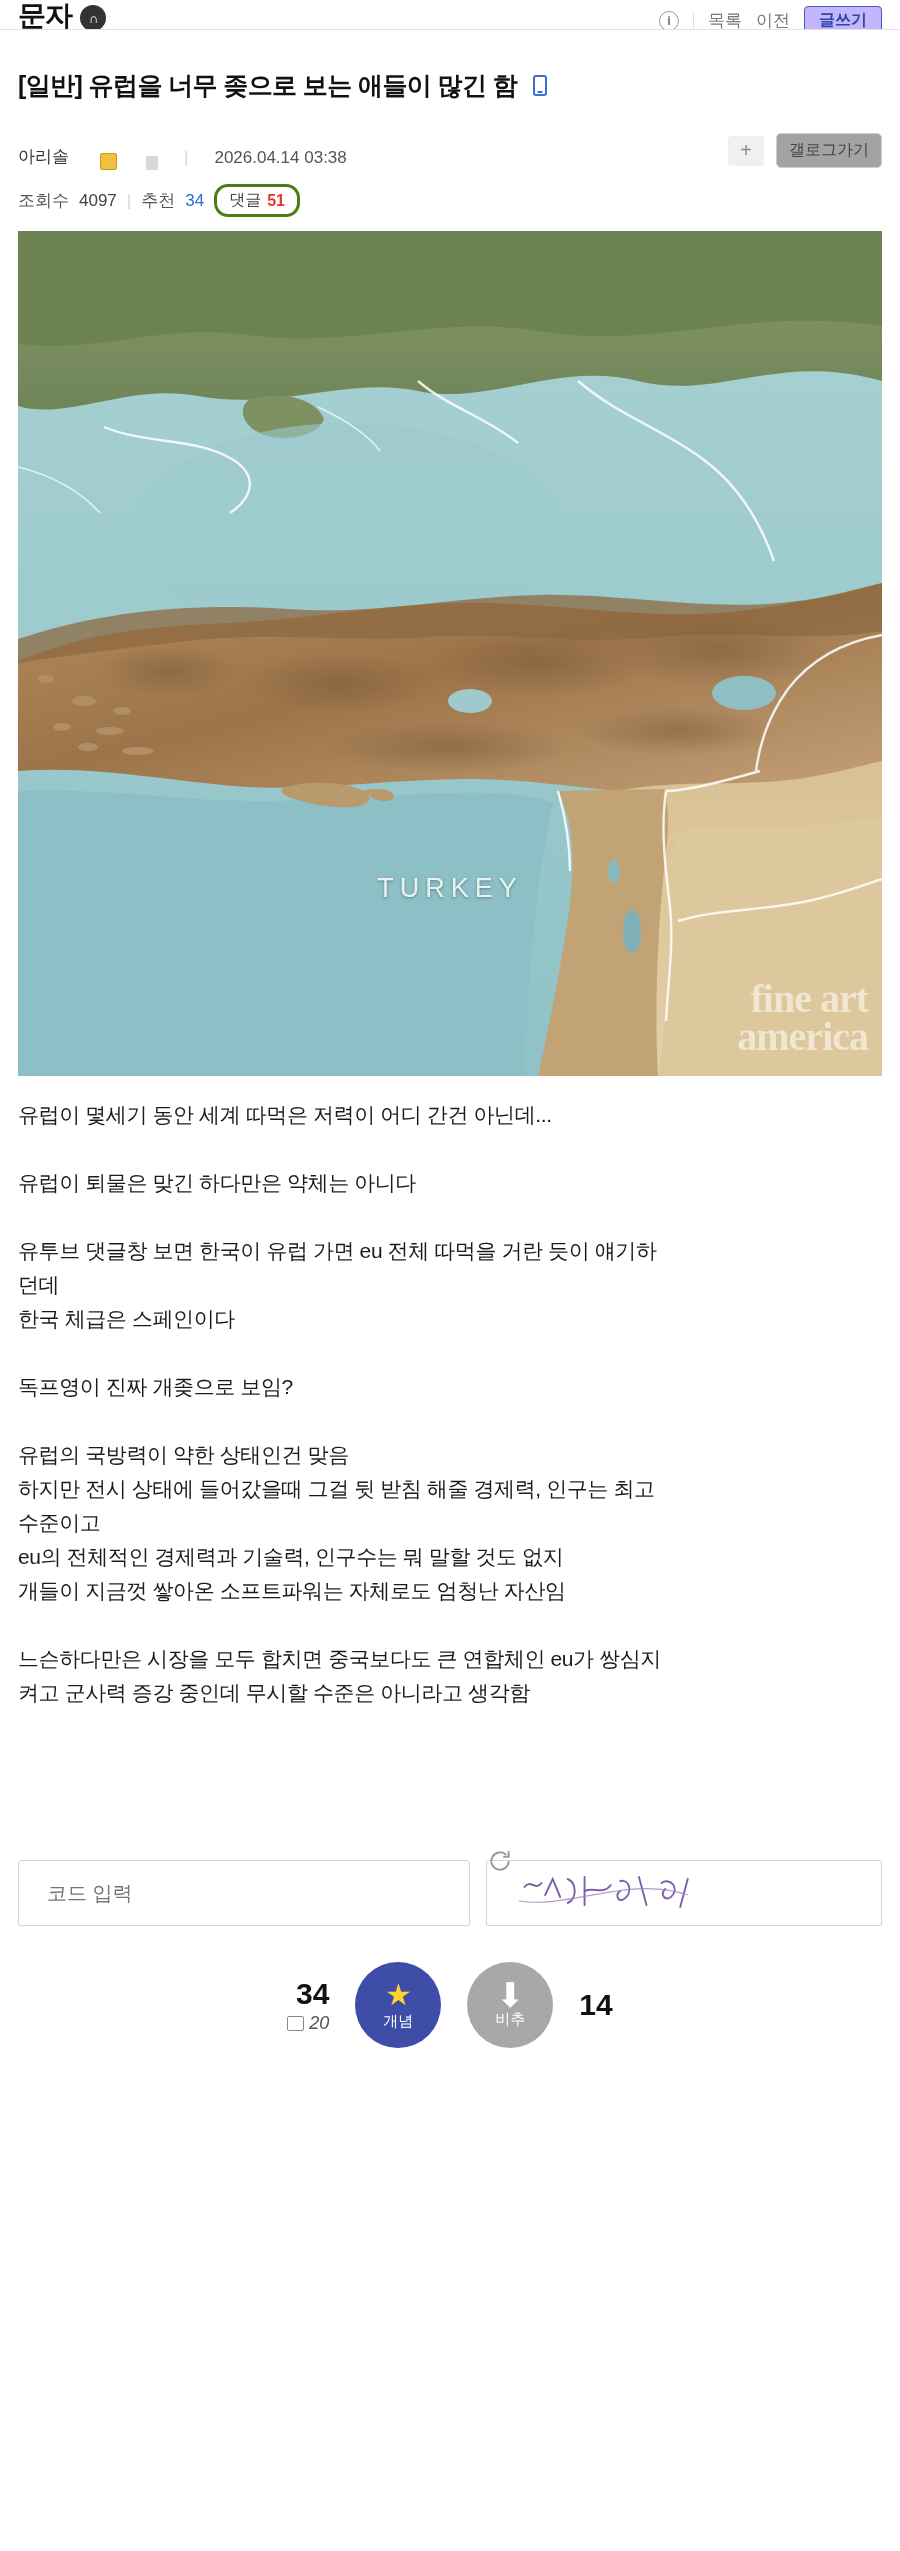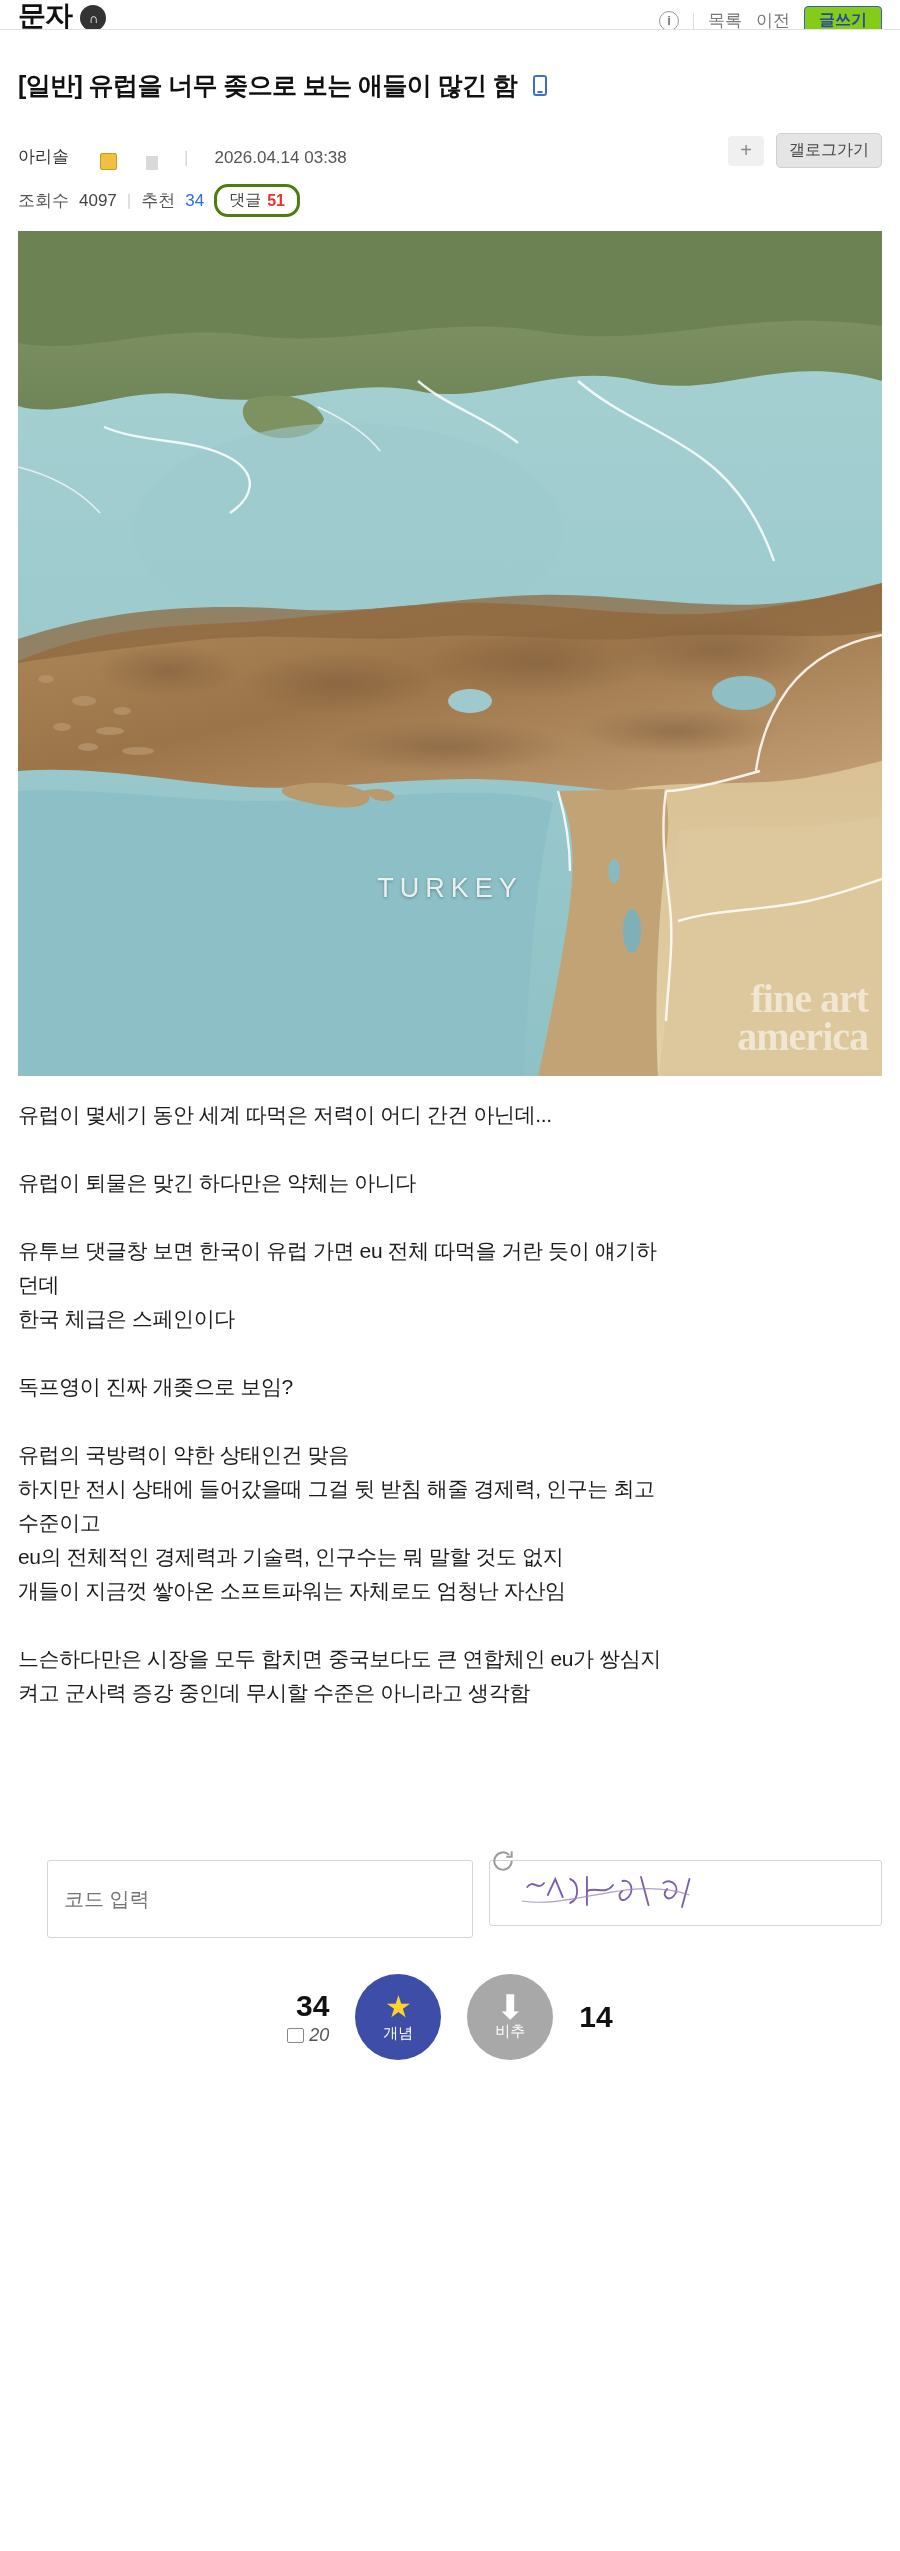--- a/index.html
+++ b/index.html
@@ -67,21 +67,21 @@
     display: inline-flex; align-items: center; justify-content: center;
   }
   .sep-v { width: 1px; height: 16px; background: #ddd; }
   .topbar-btn {
     border: 1.5px solid #3b5cc4;
     color: #2b45a8;
     border-radius: 4px;
     padding: 3px 14px;
     font-size: 16px;
     font-weight: 700;
-    background: #84cc16;
+    background: #c4b5fd;
   }
 
   
   .title-wrap {
     padding: 22px 18px 14px 18px;
   }
   .post-title {
     font-size: 25px;
     font-weight: 700;
     letter-spacing: -0.6px;
@@ -147,21 +147,21 @@
   .plus-box {
     width: 36px; height: 30px;
     background: #f0f0f0;
     border-radius: 4px;
     display: inline-flex; align-items: center; justify-content: center;
     color: #888; font-size: 20px; font-weight: 400;
   }
   .gallery-go {
     border: 1px solid #cfcfcf;
     border-radius: 5px;
-    background: #e5e5e5;
+    background: #a3a3a3;
     color: #444;
     font-size: 16px;
     padding: 6px 12px;
   }
 
   
   .counts-row {
     display: flex;
     align-items: center;
     gap: 10px;
@@ -231,30 +231,29 @@
 
   
   .captcha-row {
     display: flex;
     gap: 16px;
     padding: 150px 18px 0 18px;
     align-items: stretch;
   }
   .captcha-input {
     flex: 1 1 0;
-    height: 78px;
+    height: 66px;
     border: 1px solid #d5d5d5;
     border-radius: 3px;
     background: #fff;
     display: flex;
     align-items: center;
-    padding: 0 16px;
+    padding: 0 28px;
     color: #9a9a9a;
     font-size: 20px;
-    margin-left: 29px;
   }
   .captcha-img {
     flex: 1 1 0;
     height: 66px;
     border: 1px solid #d5d5d5;
     border-radius: 3px;
     background: #fff;
     position: relative;
     display: flex;
     align-items: center;

